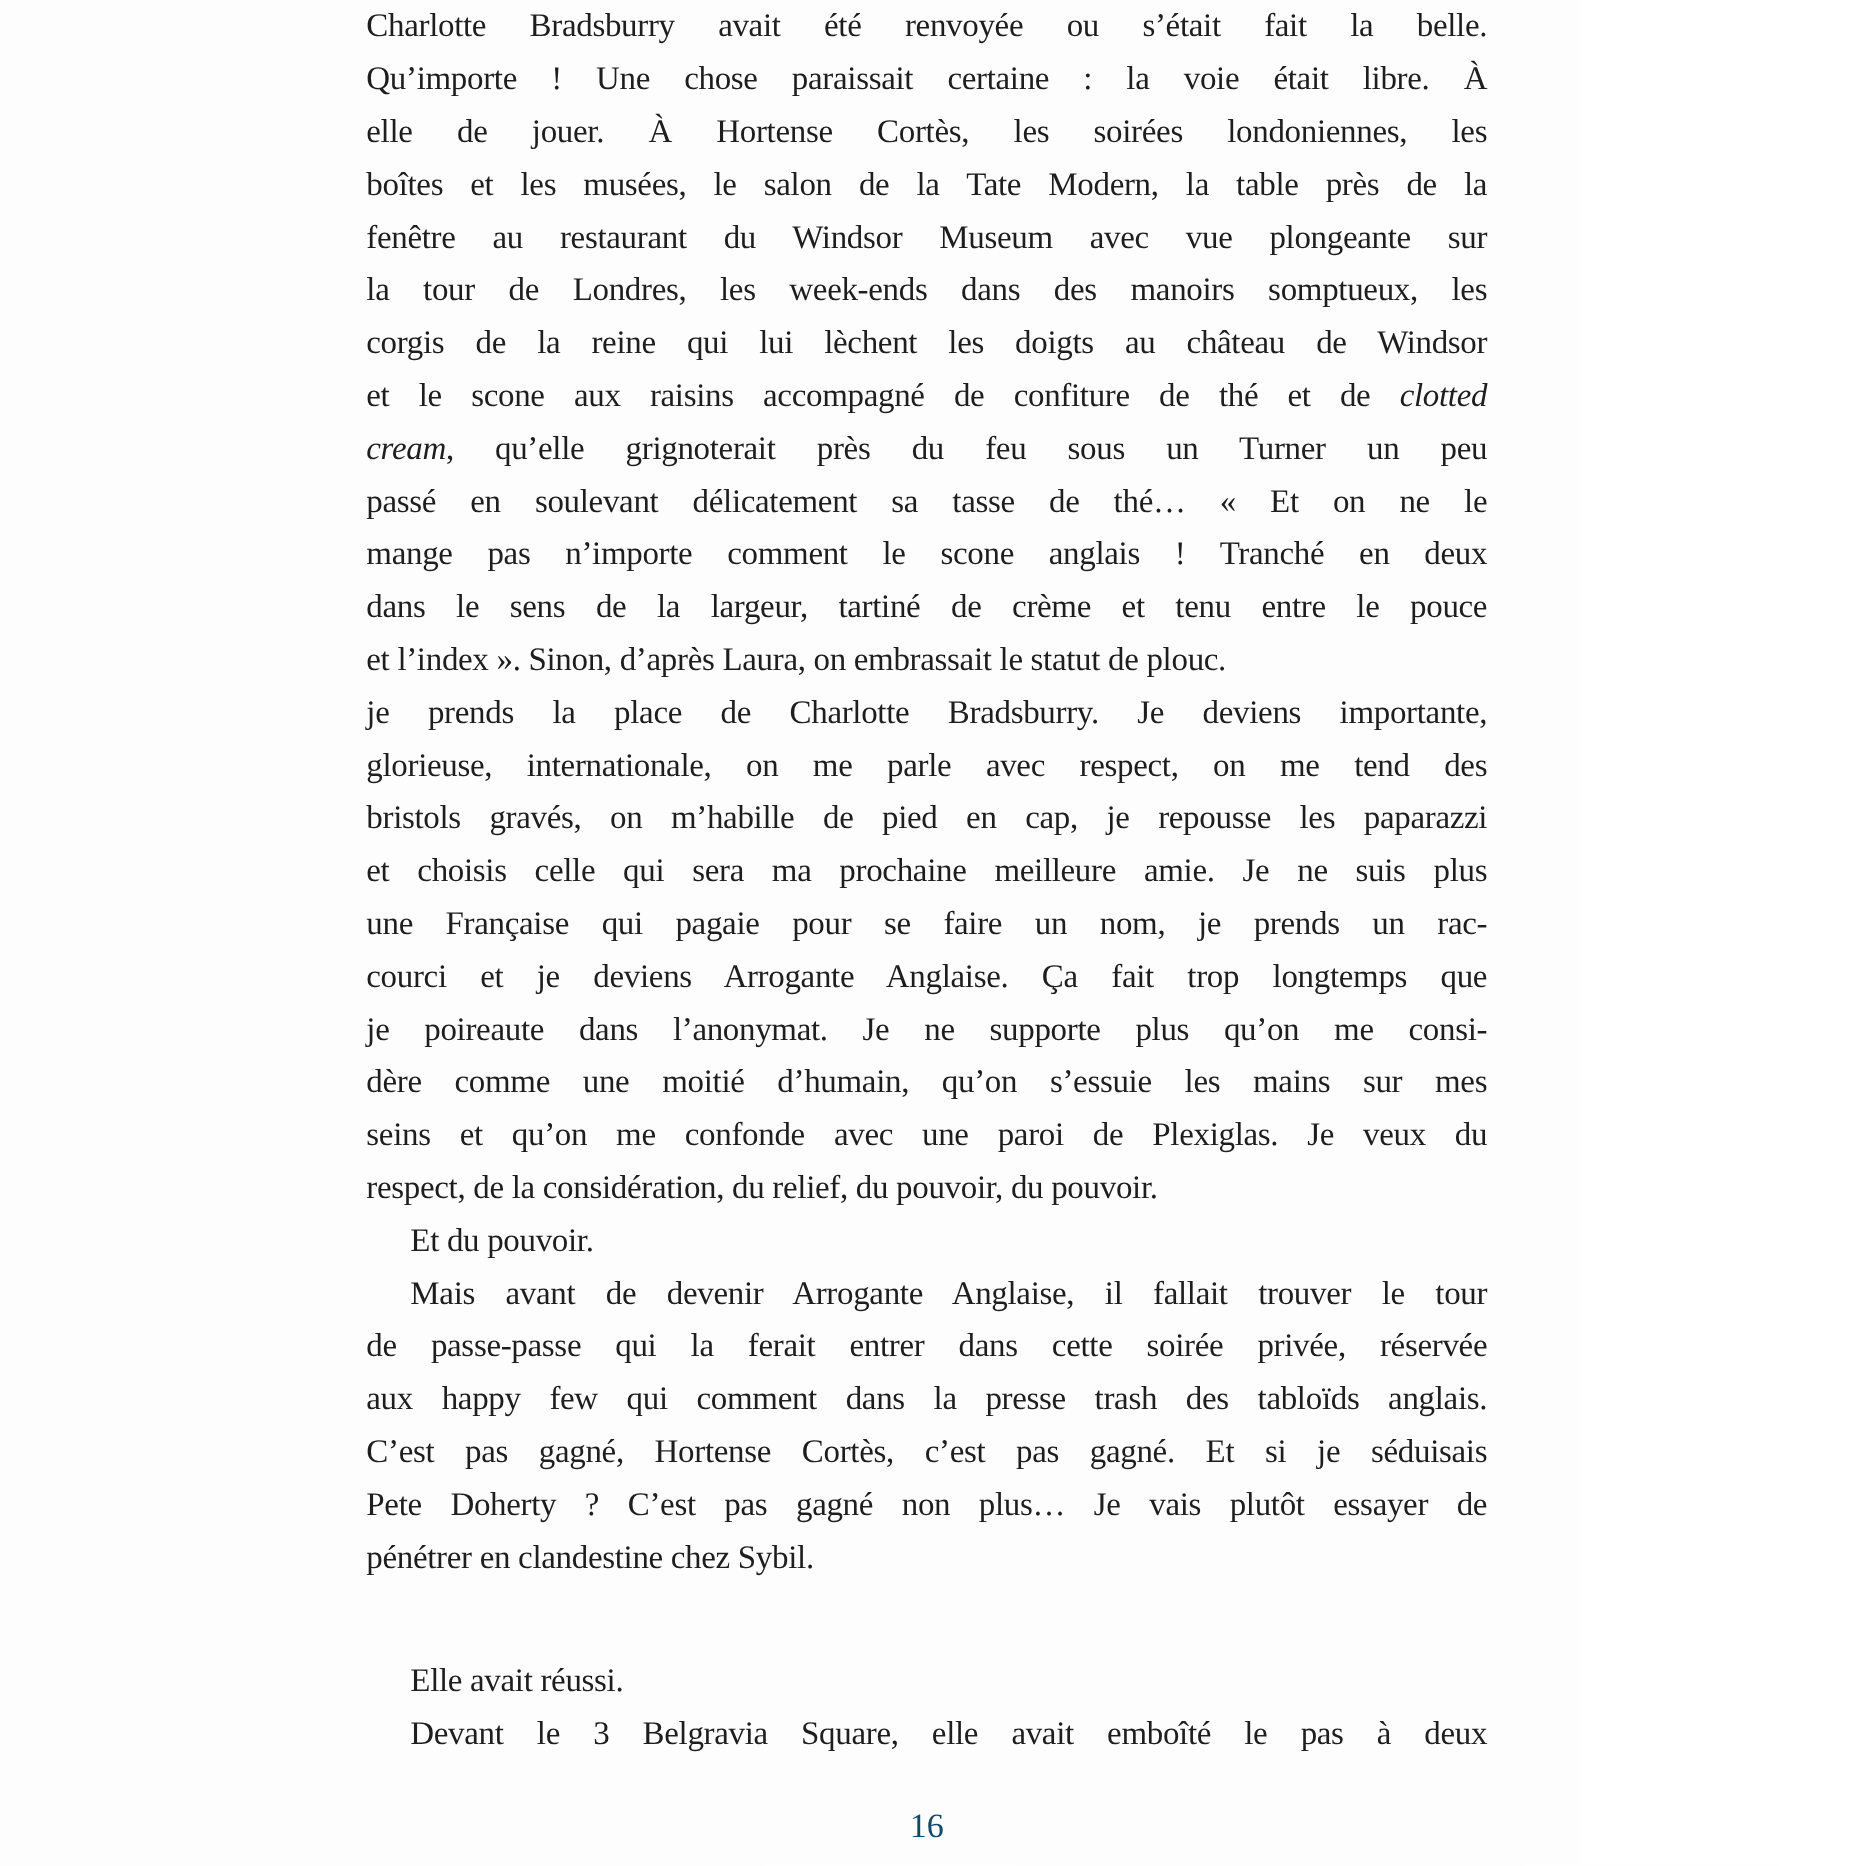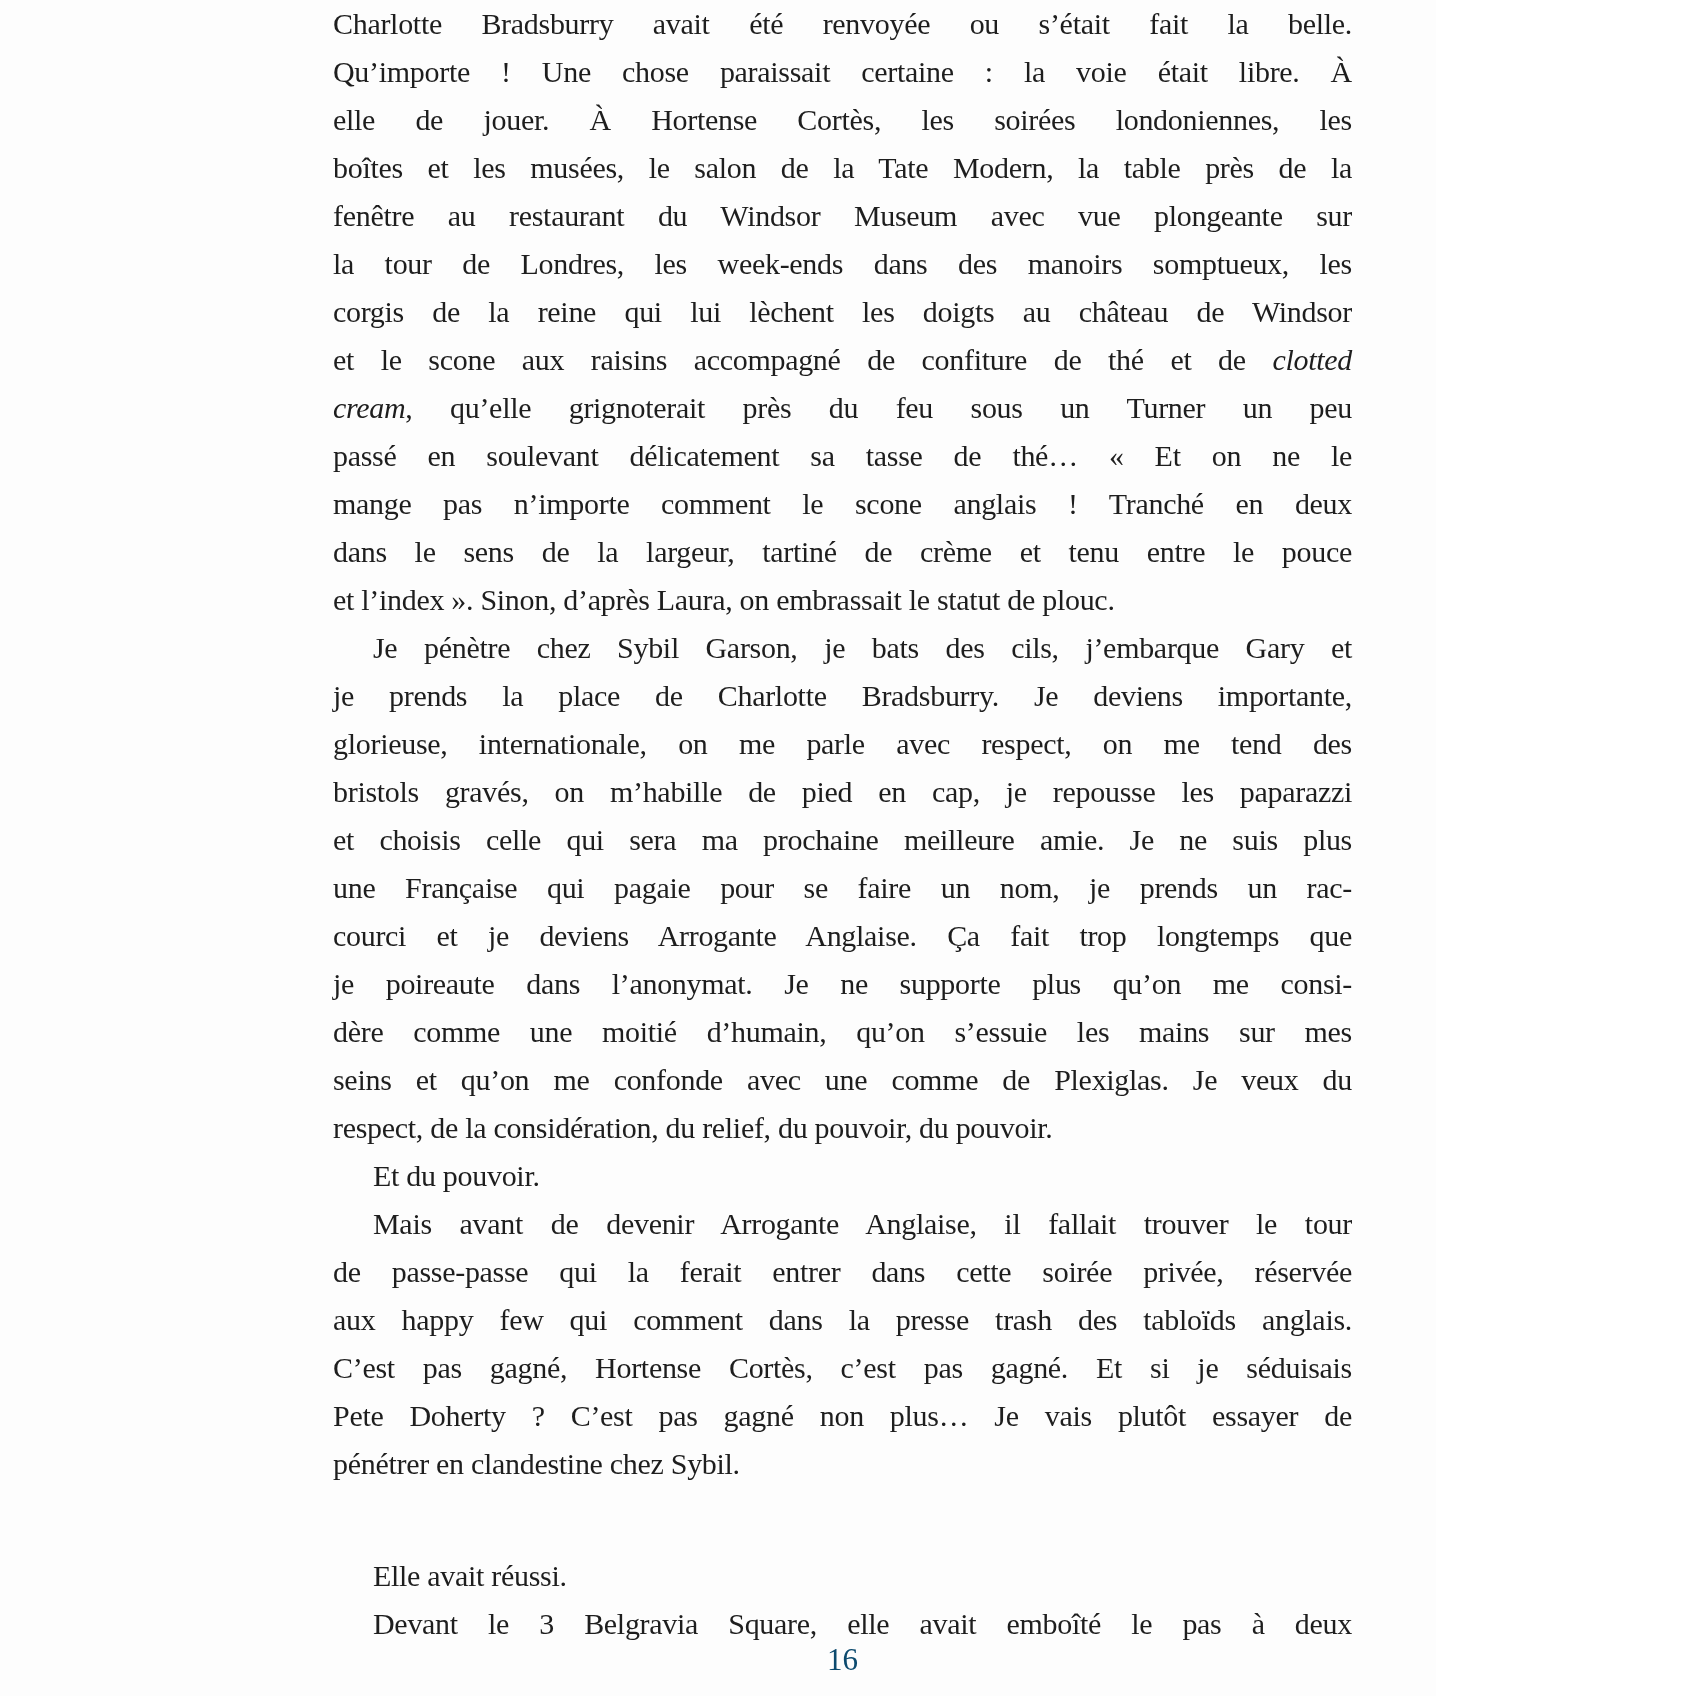--- a/index.html
+++ b/index.html
@@ -83,30 +83,29 @@
         <div class="line"><span class="roman">la tour de Londres, les week-ends dans des manoirs somptueux, les</span></div>
         <div class="line"><span class="roman">corgis de la reine qui lui lèchent les doigts au château de Windsor</span></div>
         <div class="line"><span class="roman">et le scone aux raisins accompagné de confiture de thé et de </span><span class="italic">clotted</span></div>
         <div class="line"><span class="italic">cream</span><span class="roman">, qu’elle grignoterait près du feu sous un Turner un peu</span></div>
         <div class="line"><span class="roman">passé en soulevant délicatement sa tasse de thé… « Et on ne le</span></div>
         <div class="line"><span class="roman">mange pas n’importe comment le scone anglais ! Tranché en deux</span></div>
         <div class="line"><span class="roman">dans le sens de la largeur, tartiné de crème et tenu entre le pouce</span></div>
         <div class="line last"><span class="roman">et l’index ». Sinon, d’après Laura, on embrassait le statut de plouc.</span></div>
       </div>
       <div class="paragraph">
-        <div class="line indent"><span class="roman">Je pénètre chez Sybil Garson, je bats des cils, j’embarque Gary et</span></div>
         <div class="line"><span class="roman">je prends la place de Charlotte Bradsburry. Je deviens importante,</span></div>
         <div class="line"><span class="roman">glorieuse, internationale, on me parle avec respect, on me tend des</span></div>
         <div class="line"><span class="roman">bristols gravés, on m’habille de pied en cap, je repousse les paparazzi</span></div>
         <div class="line"><span class="roman">et choisis celle qui sera ma prochaine meilleure amie. Je ne suis plus</span></div>
         <div class="line"><span class="roman">une Française qui pagaie pour se faire un nom, je prends un rac-</span></div>
         <div class="line"><span class="roman">courci et je deviens Arrogante Anglaise. Ça fait trop longtemps que</span></div>
         <div class="line"><span class="roman">je poireaute dans l’anonymat. Je ne supporte plus qu’on me consi-</span></div>
         <div class="line"><span class="roman">dère comme une moitié d’humain, qu’on s’essuie les mains sur mes</span></div>
-        <div class="line"><span class="roman">seins et qu’on me confonde avec une comme de Plexiglas. Je veux du</span></div>
+        <div class="line"><span class="roman">seins et qu’on me confonde avec une paroi de Plexiglas. Je veux du</span></div>
         <div class="line last"><span class="roman">respect, de la considération, du relief, du pouvoir, du pouvoir.</span></div>
       </div>
       <div class="paragraph">
         <div class="line last indent"><span class="roman">Et du pouvoir.</span></div>
       </div>
       <div class="paragraph">
         <div class="line indent"><span class="roman">Mais avant de devenir Arrogante Anglaise, il fallait trouver le tour</span></div>
         <div class="line"><span class="roman">de passe-passe qui la ferait entrer dans cette soirée privée, réservée</span></div>
         <div class="line"><span class="roman">aux happy few qui comment dans la presse trash des tabloïds anglais.</span></div>
         <div class="line"><span class="roman">C’est pas gagné, Hortense Cortès, c’est pas gagné. Et si je séduisais</span></div>

